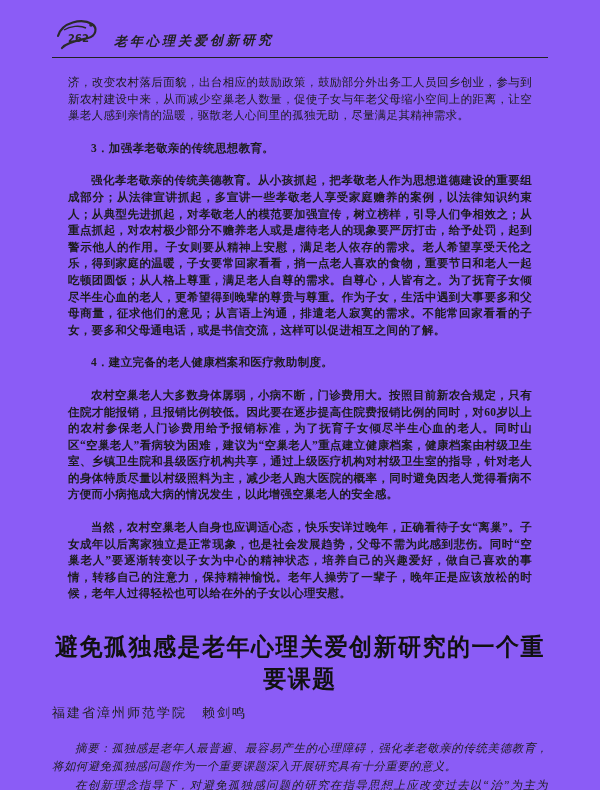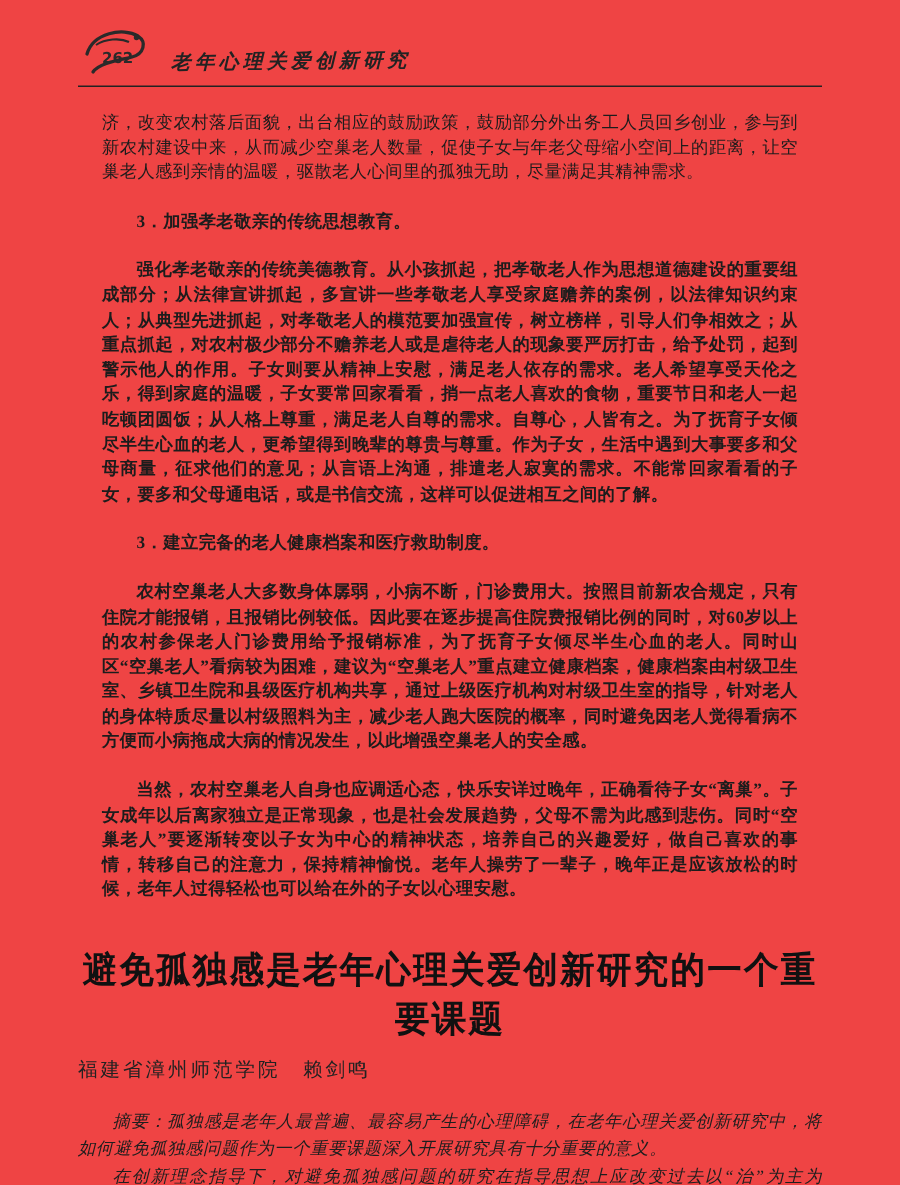--- a/index.html
+++ b/index.html
@@ -1,20 +1,20 @@
 <!DOCTYPE html>
 <html><head>
 <meta charset="utf-8">
 <style>
   html,body{margin:0;padding:0;background:#e8e8e6;}
   .page{
     position:relative;
     width:600px;height:790px;
     margin:0 auto;
-    background:#ef4444;
+    background:#8b5cf6;
     color:#1c1c1c;
     font-family:"Liberation Serif","DejaVu Serif",serif;
     box-sizing:border-box;
     padding:16px 52px 0 52px;
     overflow:hidden;
   }
   
   .hdr{display:flex;align-items:flex-end;gap:10px;height:38px;}
   .logo{flex:0 0 auto;position:relative;width:52px;height:38px;}
   .logo svg{display:block;}
@@ -81,27 +81,27 @@
       </svg>
     </div>
     <div class="hdr-title">老年心理关爱创新研究</div>
   </div>
   <hr class="hdr-rule">
 
   <div class="bodytext">
     <p>济，改变农村落后面貌，出台相应的鼓励政策，鼓励部分外出务工人员回乡创业，参与到新农村建设中来，从而减少空巢老人数量，促使子女与年老父母缩小空间上的距离，让空巢老人感到亲情的温暖，驱散老人心间里的孤独无助，尽量满足其精神需求。</p>
     <p class="head">3．加强孝老敬亲的传统思想教育。</p>
     <p class="indent">强化孝老敬亲的传统美德教育。从小孩抓起，把孝敬老人作为思想道德建设的重要组成部分；从法律宣讲抓起，多宣讲一些孝敬老人享受家庭赡养的案例，以法律知识约束人；从典型先进抓起，对孝敬老人的模范要加强宣传，树立榜样，引导人们争相效之；从重点抓起，对农村极少部分不赡养老人或是虐待老人的现象要严厉打击，给予处罚，起到警示他人的作用。子女则要从精神上安慰，满足老人依存的需求。老人希望享受天伦之乐，得到家庭的温暖，子女要常回家看看，捎一点老人喜欢的食物，重要节日和老人一起吃顿团圆饭；从人格上尊重，满足老人自尊的需求。自尊心，人皆有之。为了抚育子女倾尽半生心血的老人，更希望得到晚辈的尊贵与尊重。作为子女，生活中遇到大事要多和父母商量，征求他们的意见；从言语上沟通，排遣老人寂寞的需求。不能常回家看看的子女，要多和父母通电话，或是书信交流，这样可以促进相互之间的了解。</p>
-    <p class="head">3．建立完备的老人健康档案和医疗救助制度。</p>
+    <p class="head">4．建立完备的老人健康档案和医疗救助制度。</p>
     <p class="indent">农村空巢老人大多数身体孱弱，小病不断，门诊费用大。按照目前新农合规定，只有住院才能报销，且报销比例较低。因此要在逐步提高住院费报销比例的同时，对60岁以上的农村参保老人门诊费用给予报销标准，为了抚育子女倾尽半生心血的老人。同时山区“空巢老人”看病较为困难，建议为“空巢老人”重点建立健康档案，健康档案由村级卫生室、乡镇卫生院和县级医疗机构共享，通过上级医疗机构对村级卫生室的指导，针对老人的身体特质尽量以村级照料为主，减少老人跑大医院的概率，同时避免因老人觉得看病不方便而小病拖成大病的情况发生，以此增强空巢老人的安全感。</p>
     <p class="indent">当然，农村空巢老人自身也应调适心态，快乐安详过晚年，正确看待子女“离巢”。子女成年以后离家独立是正常现象，也是社会发展趋势，父母不需为此感到悲伤。同时“空巢老人”要逐渐转变以子女为中心的精神状态，培养自己的兴趣爱好，做自己喜欢的事情，转移自己的注意力，保持精神愉悦。老年人操劳了一辈子，晚年正是应该放松的时候，老年人过得轻松也可以给在外的子女以心理安慰。</p>
   </div>
 
   <div class="article">
     <h1 class="art-title">避免孤独感是老年心理关爱创新研究的一个重要课题</h1>
     <div class="art-byline">福建省漳州师范学院　赖剑鸣</div>
     <div class="abstract">
-      <p>摘要：孤独感是老年人最普遍、最容易产生的心理障碍，在老年心理关爱创新研究中，将如何避免孤独感问题作为一个重要课题深入开展研究具有十分重要的意义。</p>
+      <p>摘要：孤独感是老年人最普遍、最容易产生的心理障碍，强化孝老敬亲的传统美德教育，将如何避免孤独感问题作为一个重要课题深入开展研究具有十分重要的意义。</p>
       <p>在创新理念指导下，对避免孤独感问题的研究在指导思想上应改变过去以“治”为主为以“防”为主；在实践方面上，应改变过去直接帮扶以慰问为主为间接为老年人营造良好环境为主；在从业人员方面，应改变坐等服务人员为发动全社会共同参与。为此，本文首先探讨了老年人产生孤独感的两种原因：内在原因和外在原因，并分析了孤独感的危害</p>
     </div>
   </div>
 
 </div>
 
 </body></html>

